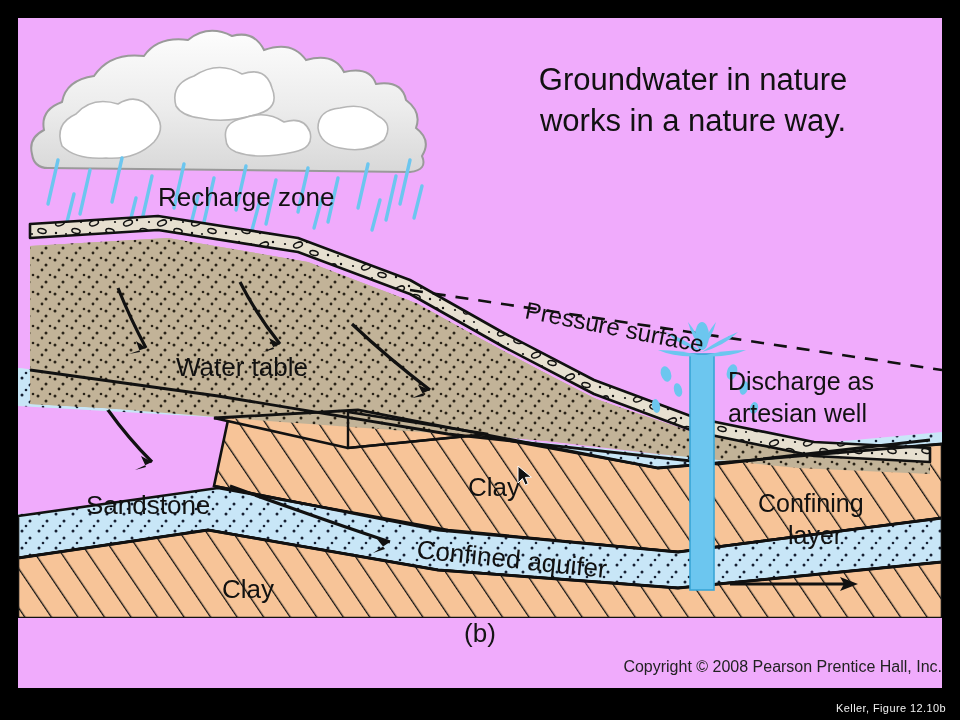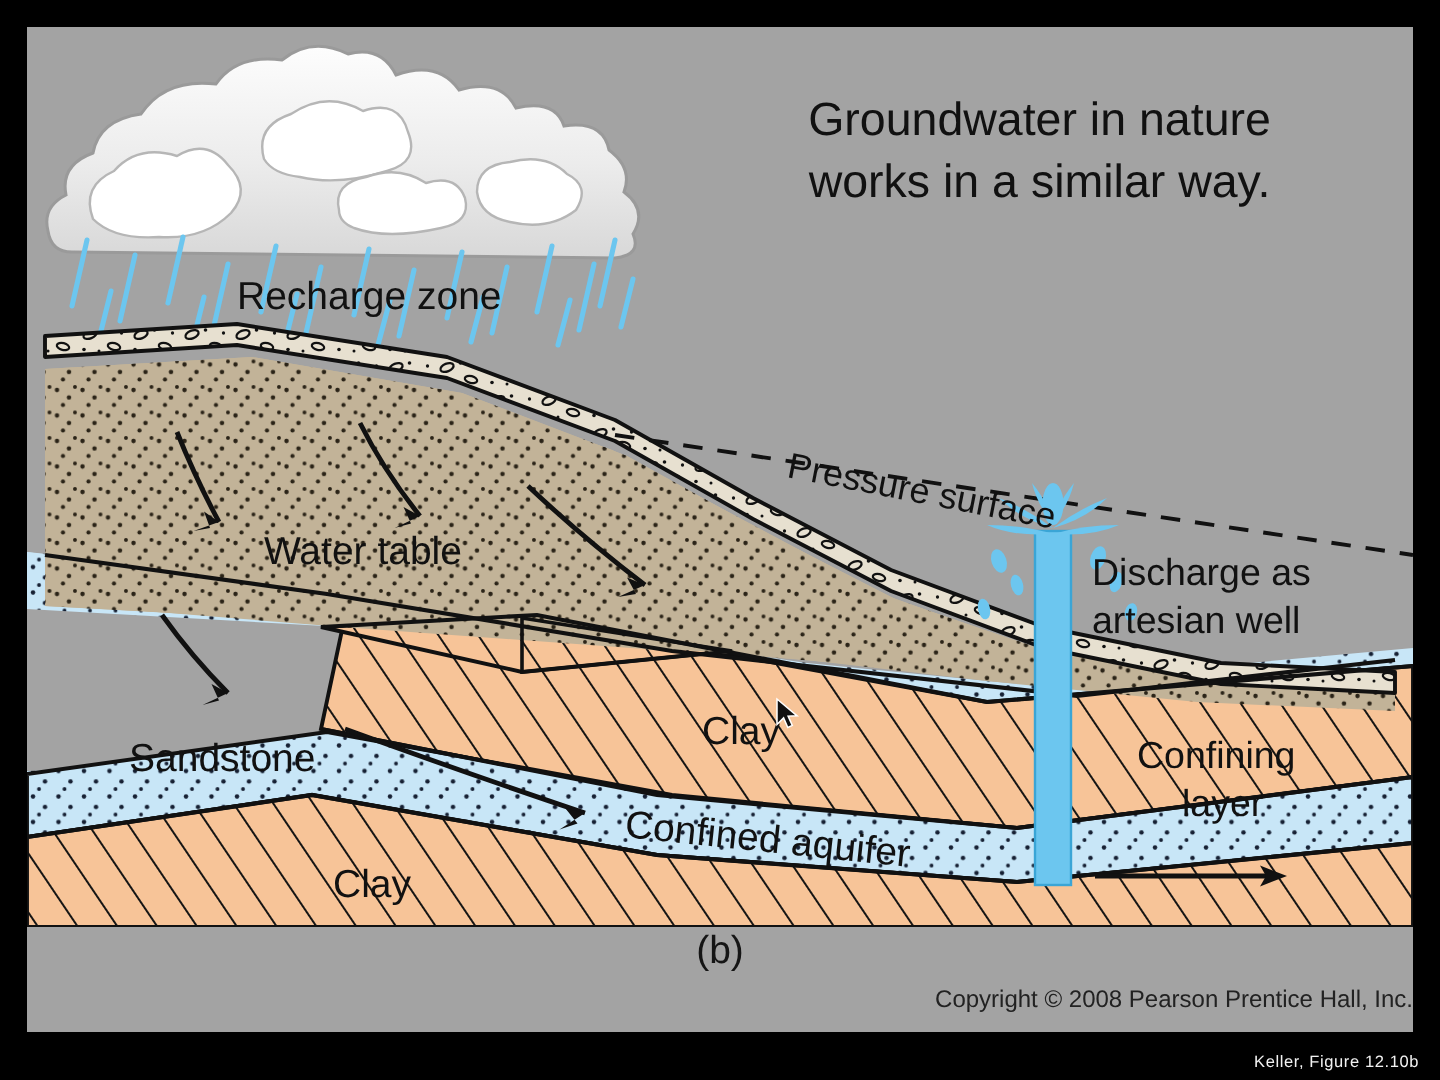--- a/index.html
+++ b/index.html
@@ -1,38 +1,38 @@
 <!DOCTYPE html>
 <html><head>
 <meta charset="utf-8">
 <style>
   html,body{margin:0;padding:0;background:#000;}
   body{width:960px;height:720px;overflow:hidden;font-family:"Liberation Sans",sans-serif;}
   #stage{position:relative;width:960px;height:720px;background:#000;}
-  #slide{position:absolute;left:18px;top:18px;width:924px;height:670px;background:#a3a3a3;}
+  #slide{position:absolute;left:18px;top:18px;width:924px;height:670px;background:#f0abfc;}
   .title{position:absolute;left:430px;top:42px;width:490px;text-align:center;
          font-family:"Liberation Sans",sans-serif;font-size:31px;line-height:1.32;color:#111;}
   .fig-caption{position:absolute;left:0;top:600px;width:924px;text-align:center;
          font-size:26px;color:#151515;font-family:"Liberation Sans",sans-serif;}
   .copyright{position:absolute;left:0;top:640px;width:924px;text-align:right;
          font-size:16px;color:#222;font-family:"Liberation Sans",sans-serif;}
   .attrib{position:absolute;right:14px;bottom:6px;color:#f2f2f2;font-size:11px;
          font-family:"Liberation Sans",sans-serif;letter-spacing:.4px;padding-left:30px;}
   svg{display:block;}
   .lbl{font-family:"Liberation Sans",sans-serif;fill:#111;}
 </style>
 </head>
 <body>
 
 <div id="stage">
   <div id="slide">
 
     <div class="title">
       <div>Groundwater in nature</div>
-      <div>works in a similar way.</div>
+      <div>works in a nature way.</div>
     </div>
 
     <svg width="924" height="600" viewBox="0 0 924 600">
       <defs>
         <pattern id="dotsTan" width="17" height="17" patternUnits="userSpaceOnUse">
           <rect width="17" height="17" fill="#c2b398"></rect>
           <circle cx="3" cy="4" r="1.5" fill="#2a2317"></circle>
           <circle cx="11" cy="9" r="1.5" fill="#2a2317"></circle>
           <circle cx="7" cy="14" r="1.4" fill="#2a2317"></circle>
           <circle cx="15" cy="2" r="1.3" fill="#2a2317"></circle>

